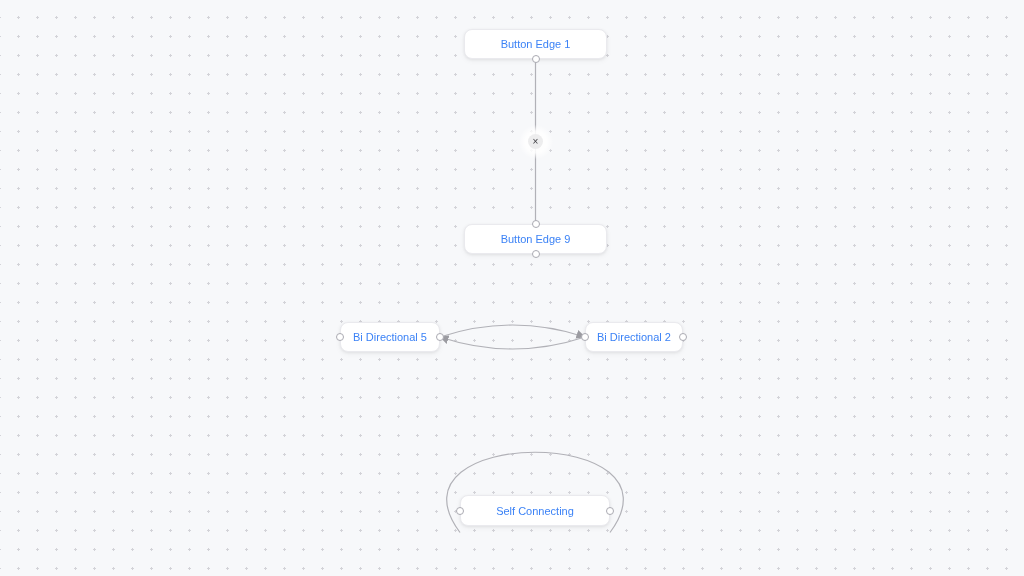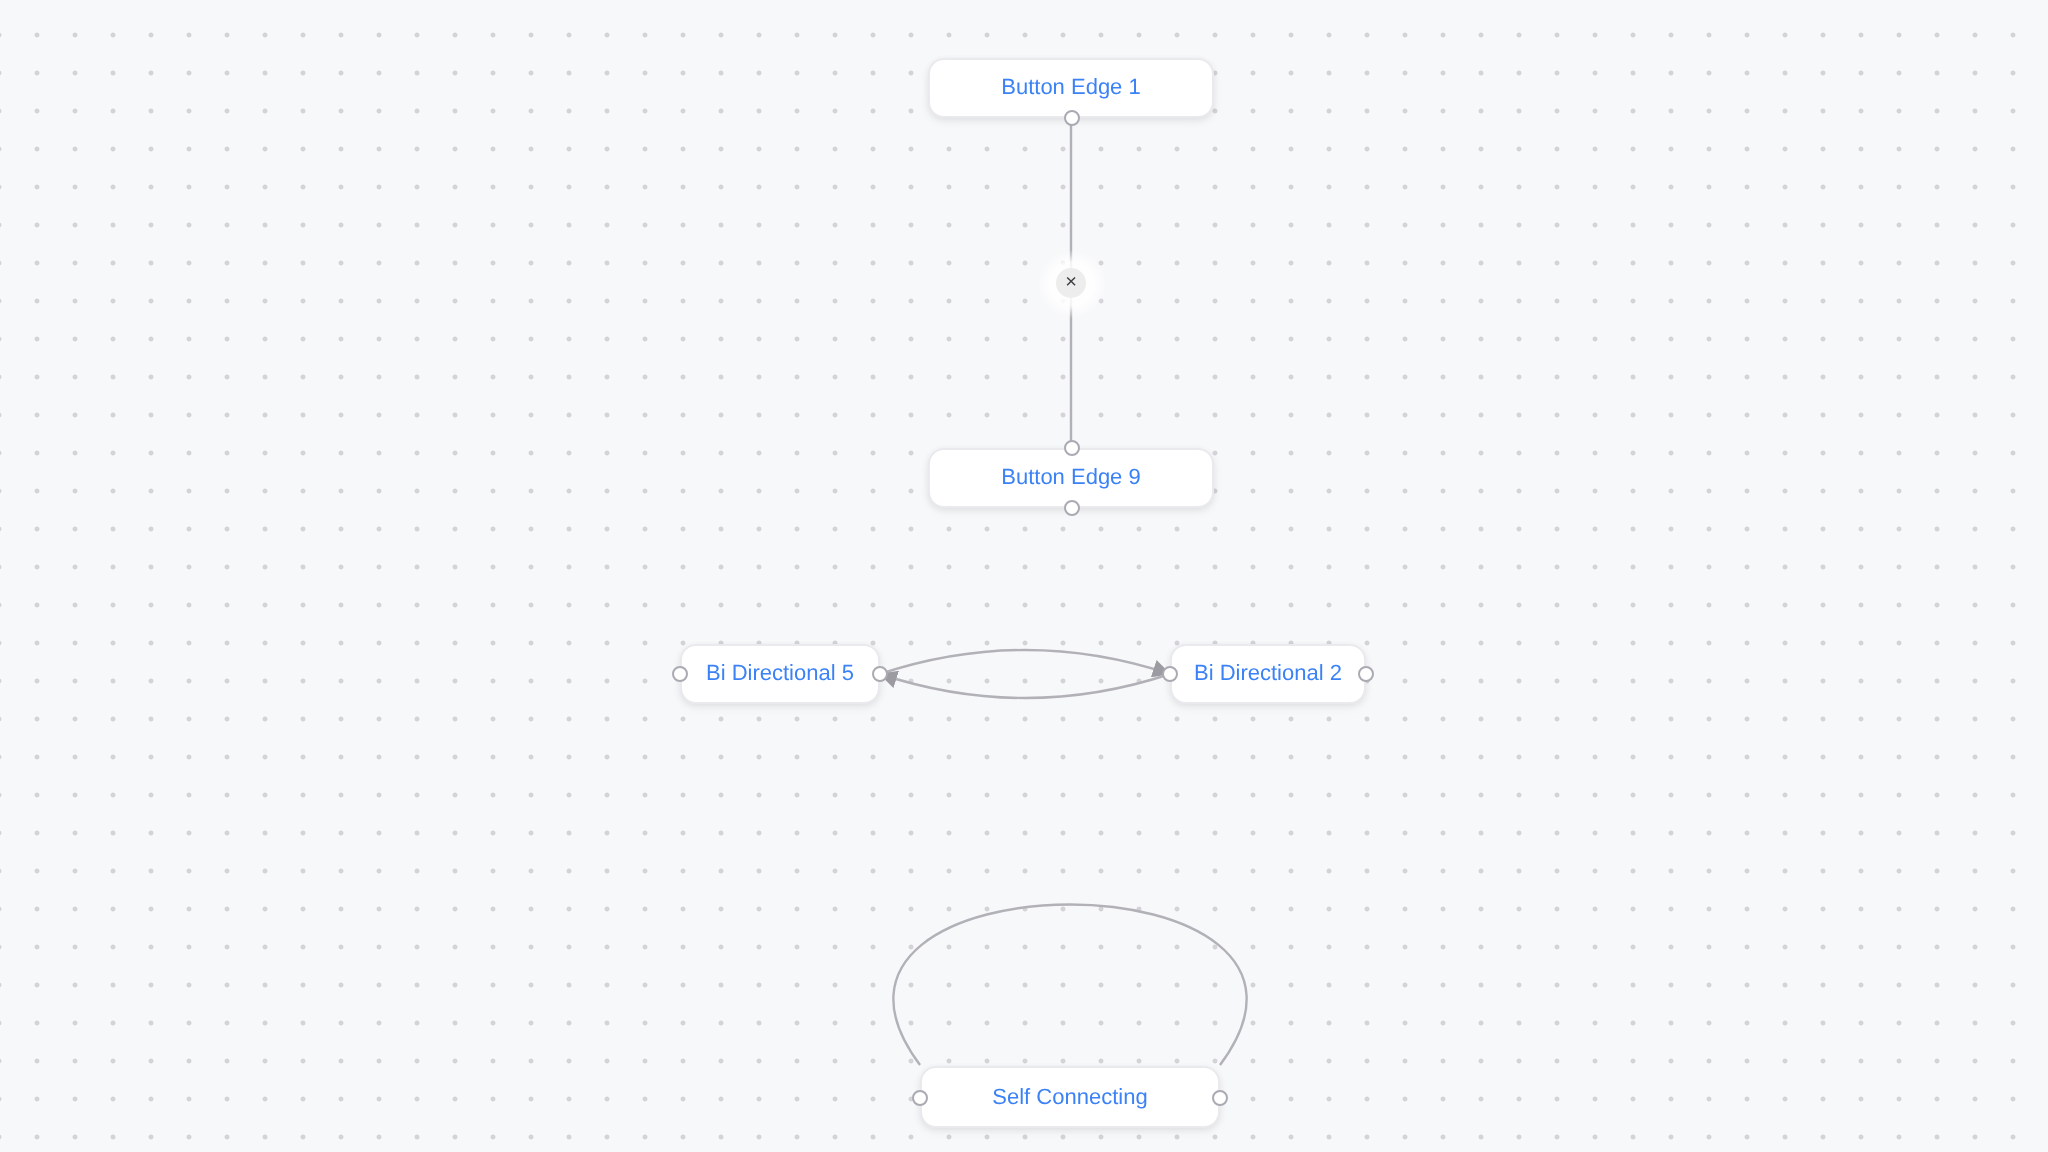--- a/index.html
+++ b/index.html
@@ -119,21 +119,21 @@
       <div class="node" style="left: 340px; top: 322px; width: 100px; height: 30px;">
         <span class="node-label">Bi Directional 5</span>
         <div class="handle left"></div>
         <div class="handle right"></div>
       </div>
       <div class="node" style="left: 585px; top: 322px; width: 98px; height: 30px;">
         <span class="node-label">Bi Directional 2</span>
         <div class="handle left"></div>
         <div class="handle right"></div>
       </div>
-      <div class="node" style="left: 460px; top: 533px; width: 150px; height: 31px; text-align: center;">
+      <div class="node" style="left: 460px; top: 495px; width: 150px; height: 31px; text-align: center;">
         <span class="node-label">Self Connecting</span>
         <div class="handle left"></div>
         <div class="handle right"></div>
       </div>
     </div>
   <div id="overlay-layer">
       <div class="edge-button-halo" style="left: 535.5px; top: 141.5px;">
         <button class="edge-button">×</button>
       </div>
     </div>

